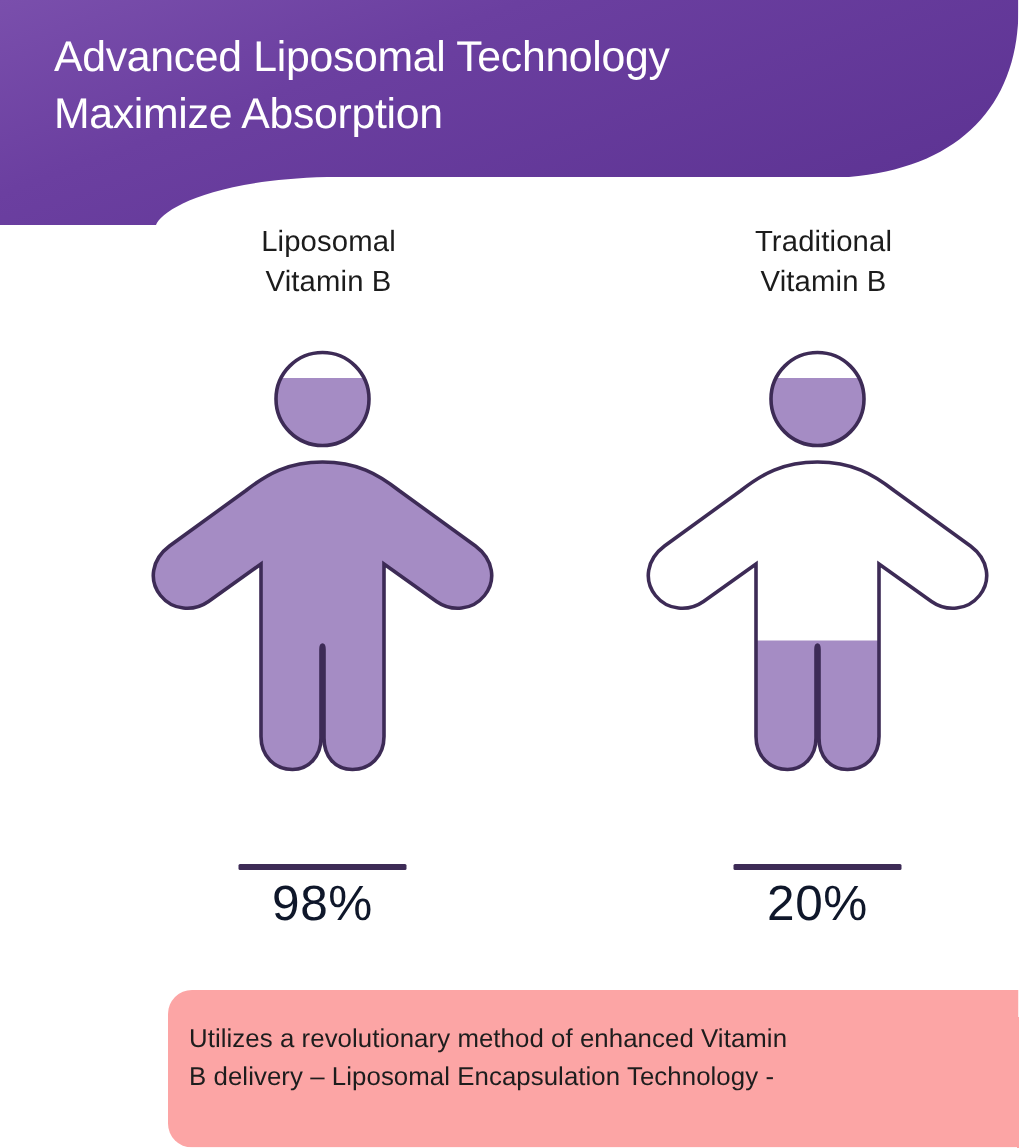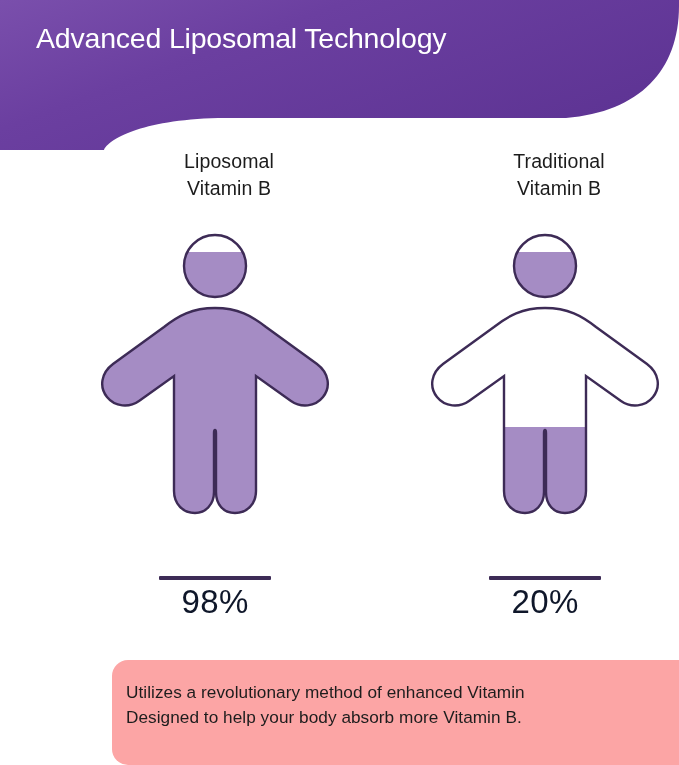--- a/index.html
+++ b/index.html
@@ -52,21 +52,21 @@
     top: 148px;
     width: 290px;
     height: 500px;
   }
   .col-left  { left: 70px; }
   .col-right { left: 400px; }
 
   .col-title {
     position: absolute;
     top: 0;
-    left: 14px;
+    left: 4px;
     width: 290px;
     text-align: center;
     font-size: 19.5px;
     line-height: 1.36;
     color: #1c1c1c;
     letter-spacing: 0.1px;
   }
   .col-title .line { display: block; }
 
   .figure-holder {
@@ -134,20 +134,21 @@
         </linearGradient>
       </defs>
       <path d="M0,0 L679,0 L679,6
                C679,70 640,112 566,118
                L218,118
                C140,120 108,140 104,150
                L0,150 Z" fill="url(#hdrGrad)"></path>
     </svg>
     <div class="header-text">
       <span class="line">Advanced Liposomal Technology</span>
+      <span class="line">Maximize Absorption</span>
     </div>
   </div>
 
   <div class="col col-left">
 
     <div class="col-title">
       <span class="line">Liposomal</span>
       <span class="line">Vitamin B</span>
     </div>
 
@@ -309,17 +310,17 @@
 
     <div class="pct-block">
       <div class="pct-rule"></div>
       <div class="pct-value">20%</div>
     </div>
   </div>
 
   <div class="note-box">
     <div class="note-text">
       <span class="line">Utilizes a revolutionary method of enhanced Vitamin</span>
-      <span class="line">Designed to help your body absorb more Vitamin B.</span>
+      <span class="line">B delivery – Liposomal Encapsulation Technology -</span>
     </div>
   </div>
 
 </div>
 
 </body></html>

